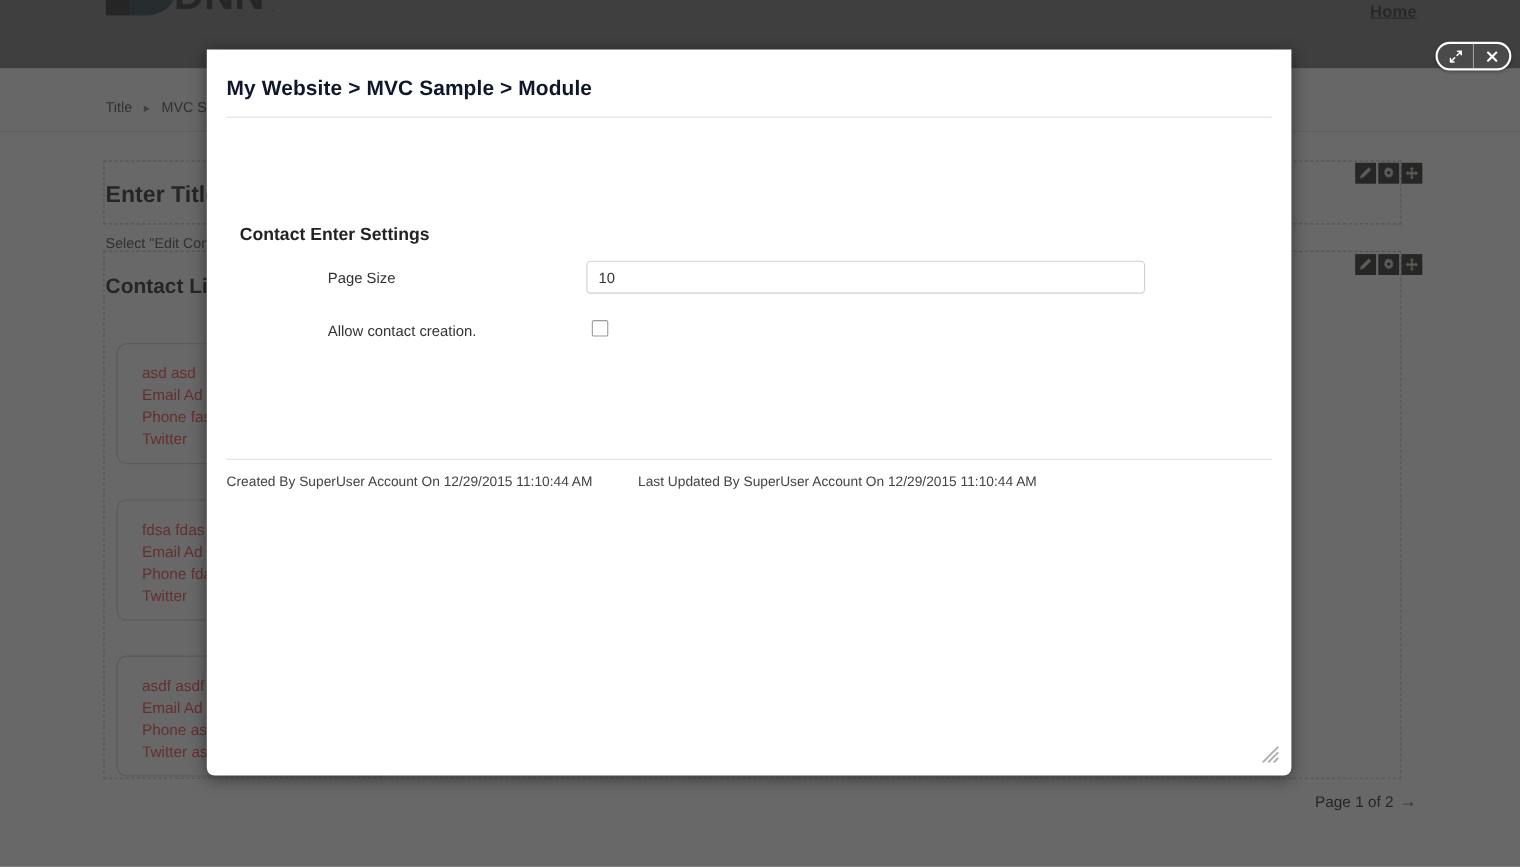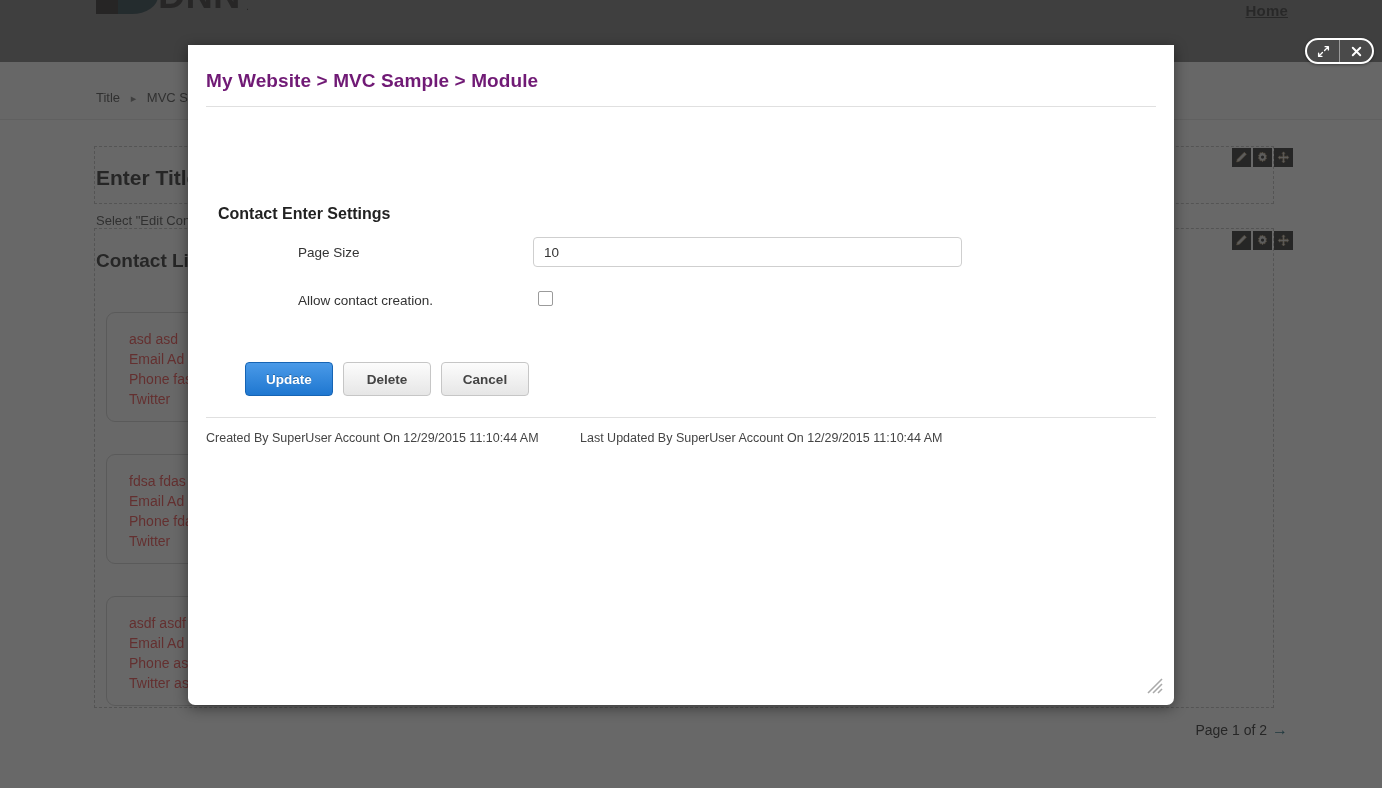--- a/index.html
+++ b/index.html
@@ -122,21 +122,21 @@
   }
   .tb-btn {
     flex: 1; display: flex; align-items: center; justify-content: center;
     cursor: pointer;
   }
   .tb-btn + .tb-btn { border-left: 1px solid #9a9a9a; }
   .tb-btn svg { display: block; }
 
   .modal-title {
     position: absolute; left: 18px; top: 25px;
-    font-size: 19px; font-weight: bold; color: #701a75;
+    font-size: 19px; font-weight: bold; color: #0f172a;
     letter-spacing: .1px;
   }
   .modal-title-rule {
     position: absolute; left: 18px; top: 61px; width: 950px; height: 1px;
     background: #e0e0e0;
   }
 
   
   .tabstrip {
     position: absolute; left: 18px; top: 104px;
@@ -172,21 +172,21 @@
   }
   .frm-label {
     position: absolute; font-size: 13.5px; color: #333;
     text-align: left;
   }
   #lbl-pagesize { left: 110px; top: 200px; width: 232px; }
   #lbl-allow    { left: 110px; top: 248px; width: 232px; }
 
   .txt-input {
     position: absolute; left: 345px; top: 192px;
-    width: 429px; height: 30px;
+    width: 508px; height: 30px;
     border: 1px solid #cfcfcf; border-radius: 4px;
     background: #fff;
     padding: 0 10px;
     font-size: 13.5px; color: #333;
     font-family: "Liberation Sans", sans-serif;
     outline: none;
   }
   .chk-box {
     position: absolute; left: 350px; top: 246px;
     width: 15px; height: 15px;
@@ -349,25 +349,20 @@
 
 
   <div class="section-h">Contact Enter Settings</div>
 
   <div class="frm-label" id="lbl-pagesize">Page Size</div>
   <input class="txt-input" type="text" value="10" style="">
 
   <div class="frm-label" id="lbl-allow">Allow contact creation.</div>
   <div class="chk-box"></div>
 
-  <div class="btn-row">
-    <div class="btn primary">Update</div>
-    <div class="btn secondary">Delete</div>
-    <div class="btn secondary">Cancel</div>
-  </div>
 
   <div class="foot-rule"></div>
   <div class="audit" id="audit-created">Created By SuperUser Account On 12/29/2015 11:10:44 AM</div>
   <div class="audit" id="audit-updated">Last Updated By SuperUser Account On 12/29/2015 11:10:44 AM</div>
 
   <div class="resize-grip">
     <svg width="18" height="18" viewBox="0 0 18 18">
       <g stroke="#aaaaaa" stroke-width="1.6">
         <line x1="16" y1="2" x2="2" y2="16"></line>
         <line x1="16" y1="7" x2="7" y2="16"></line>

